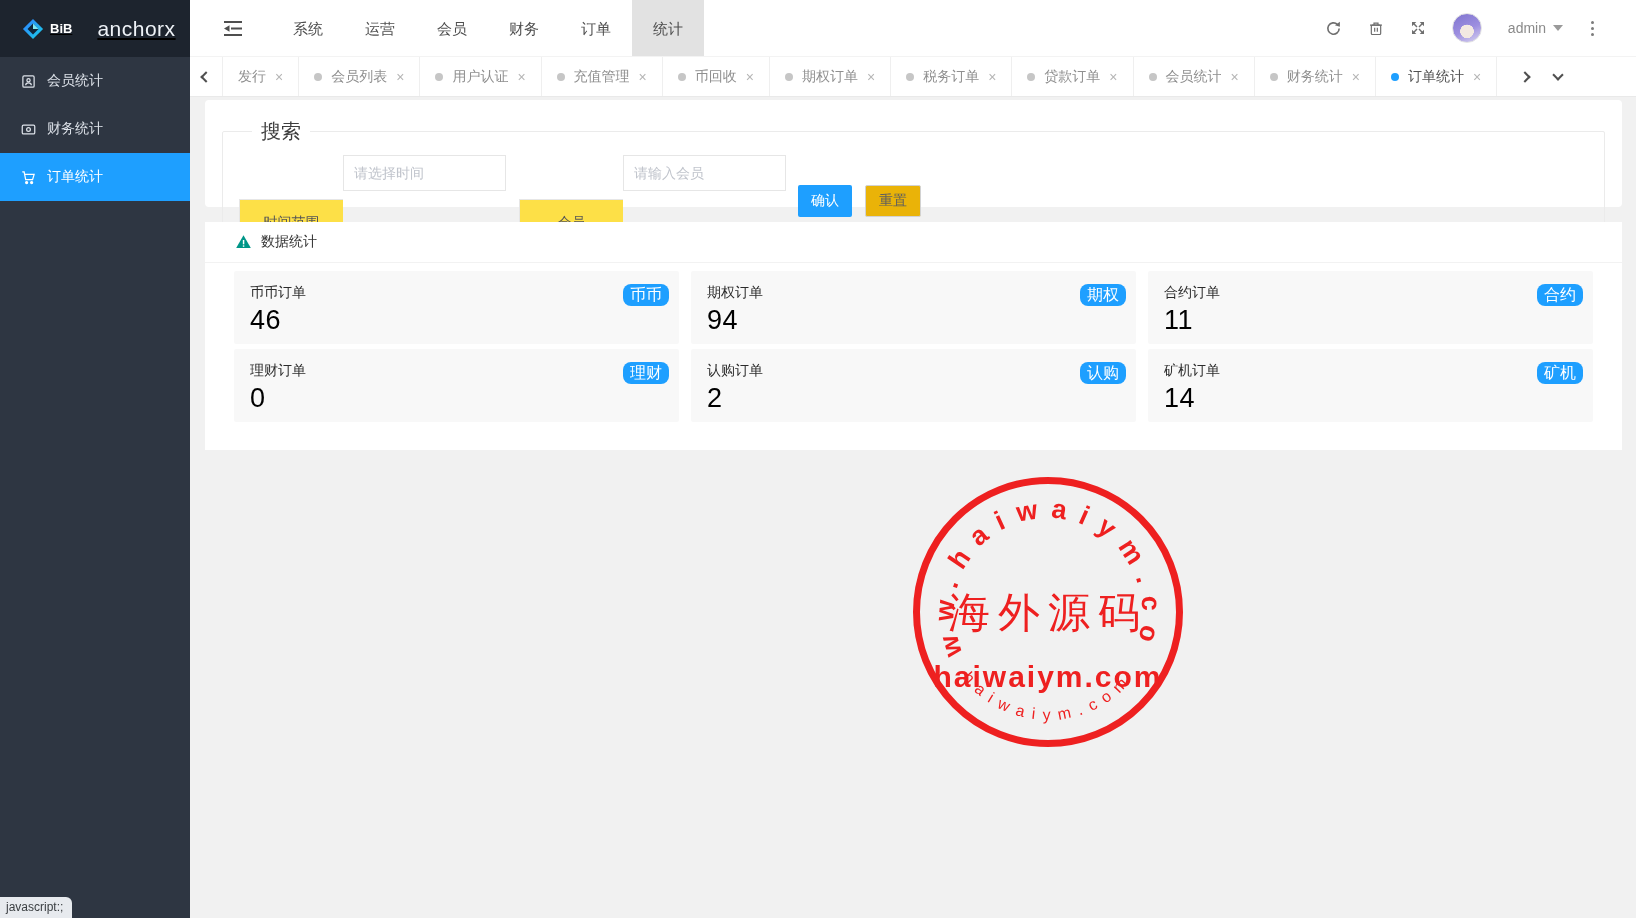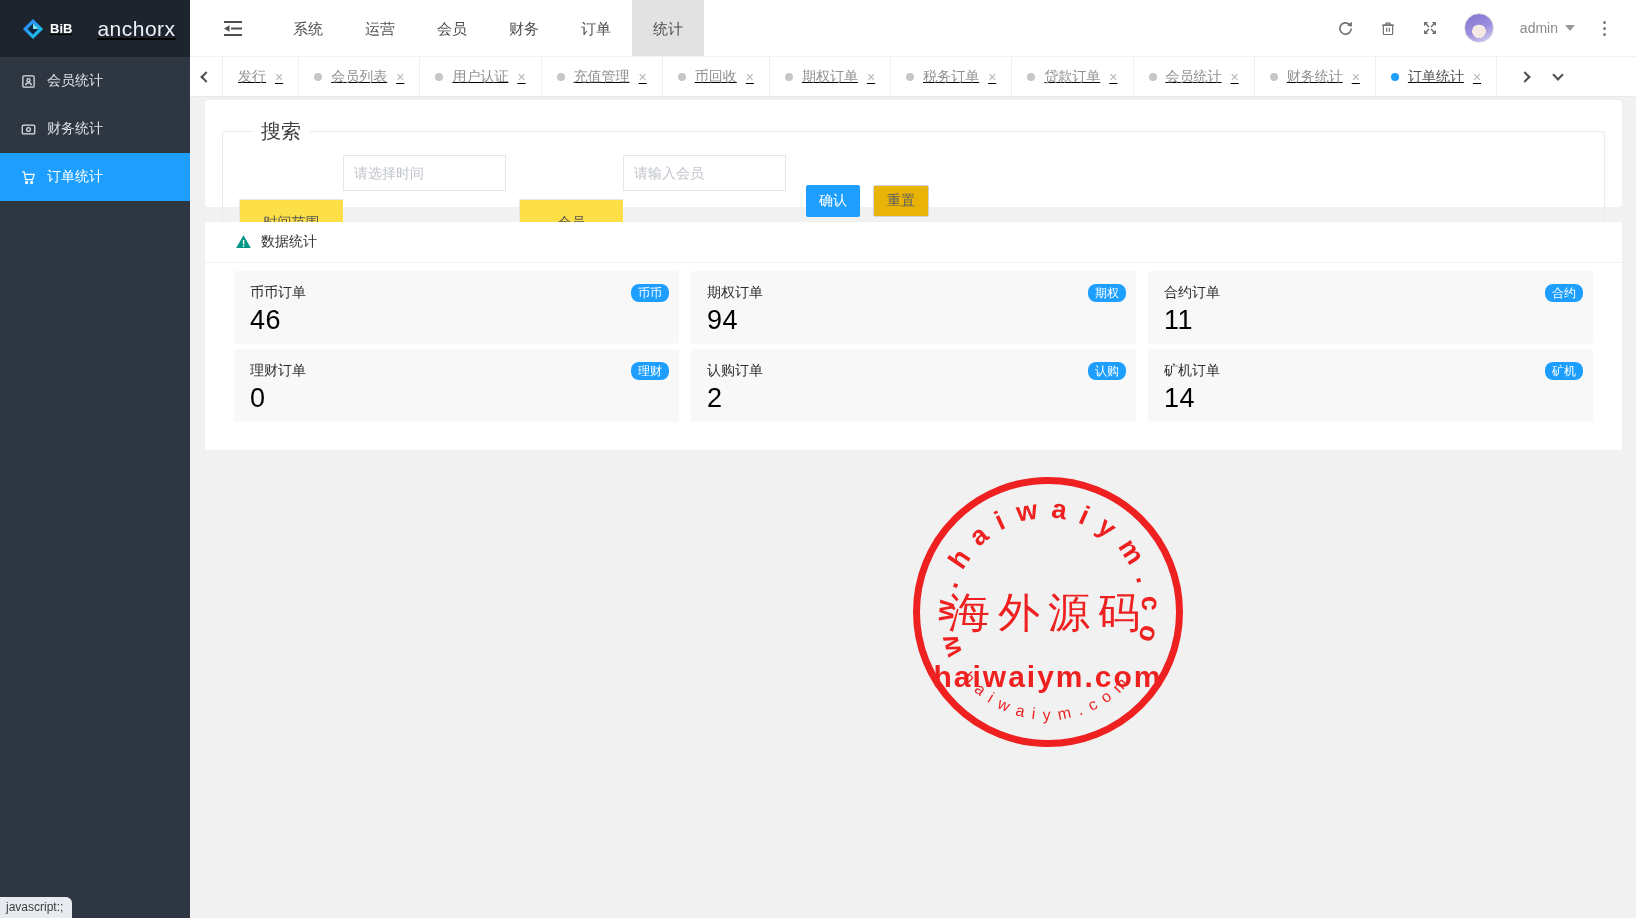--- a/index.html
+++ b/index.html
@@ -34,39 +34,39 @@
     position:absolute; left:190px; top:0; right:0; height:57px;
     background:#fff; display:flex; align-items:center;
     border-bottom:1px solid #f3f3f3;
   }
   .collapse-btn { margin-left:34px; display:flex; align-items:center; cursor:pointer; }
   .topnav { display:flex; height:100%; margin-left:30px; }
   .topnav-item {
     padding:0 21px; line-height:57px; font-size:15px; color:#4e4e4e; cursor:pointer;
   }
   .topnav-item.active { background:#e2e2e2; }
-  .header-right { margin-left:auto; display:flex; align-items:center; gap:26px; padding-right:28px; }
+  .header-right { margin-left:auto; display:flex; align-items:center; gap:26px; padding-right:40px; }
   .hicon { display:flex; align-items:center; cursor:pointer; }
   .avatar {
     width:30px; height:30px; border-radius:50%;
     background:
       radial-gradient(circle at 50% 62%, #f3e9e2 0 30%, rgba(0,0,0,0) 31%),
       linear-gradient(155deg,#7f74cf 0%, #9d8fe0 55%, #d9d4f0 100%);
     border:1px solid #e4e4e4;
   }
   .admin-wrap { display:flex; align-items:center; gap:7px; color:#8a8a8a; font-size:14px; cursor:pointer; }
   .caret-down { width:0; height:0; border-left:5px solid transparent; border-right:5px solid transparent; border-top:6px solid #9a9a9a; }
   .more-dots { display:flex; flex-direction:column; gap:3px; cursor:pointer; padding:2px; }
   .more-dots i { width:3px; height:3px; border-radius:50%; background:#7c7c7c; }
 
   
   .tabbar {
     position:absolute; left:190px; top:57px; right:0; height:40px;
     background:#fff; border-bottom:1px solid #e9e9e9;
-    display:flex; align-items:stretch;text-decoration:underline;
+    display:flex; align-items:stretch;
   }
   .tab-scroll-btn {
     width:33px; display:flex; align-items:center; justify-content:center;
     border-right:1px solid #efefef; cursor:pointer;
   }
   .chev { width:8px; height:8px; border-left:2px solid #4f4f4f; border-bottom:2px solid #4f4f4f; display:inline-block; }
   .chev.left  { transform:rotate(45deg); }
   .chev.right { transform:rotate(225deg); }
   .chev.down  { transform:rotate(-45deg); margin-top:-3px; }
   .tab {
@@ -100,21 +100,21 @@
     font-size:14px; color:#565656;margin-top:44px;
   }
   .inp {
     width:163px; height:36px; border:1px solid #e6e6e6; background:#fff;
     padding:0 10px; font-size:14px; color:#666; outline:none;
     font-family:"Liberation Sans","DejaVu Sans",sans-serif;
   }
   .inp::placeholder { color:#c0c4cc; }
   .btn { height:32px; padding:0 13px; font-size:14px; border-radius:2px; cursor:pointer;
          font-family:"Liberation Sans","DejaVu Sans",sans-serif; }
-  .btn-confirm { margin-left:20px; background:#1E9FFF; color:#fff; border:none; }
+  .btn-confirm { margin-left:12px; background:#1E9FFF; color:#fff; border:none; }
   .btn-reset   { margin-left:13px; background:#eab308; color:#5f5f5f; border:1px solid #d2d2d2; }
 
   
   .stats-panel {
     position:absolute; left:205px; top:222px; width:1417px; height:228px;
     background:#fff; border-radius:0;
   }
   .stats-header {
     height:41px; display:flex; align-items:center; gap:9px;
     padding-left:30px; border-bottom:1px solid #f2f2f2;
@@ -125,21 +125,21 @@
     grid-template-columns:repeat(3,1fr); gap:5px 12px;
   }
   .card {
     background:#f8f8f8; height:73px; border-radius:2px;
     position:relative; padding:13px 16px;
   }
   .card-label { font-size:14px; color:#2b2b2b; }
   .card-value { font-size:27px; color:#000; margin-top:3px; letter-spacing:.5px; }
   .badge {
     position:absolute; top:13px; right:10px;
-    background:#1E9FFF; color:#fff; font-size:12px; line-height:1;
+    background:#1E9FFF; color:#fff; font-size:16px; line-height:1;
     padding:3px 7px; border-radius:8px;
   }
 
   
   .stamp { position:absolute; left:903px; top:467px; width:290px; height:290px; opacity:.93; pointer-events:none; }
 
   
   .status-bubble {
     position:absolute; left:0; bottom:0;
     background:#e7eaee; color:#3c4043; font-size:12px;

